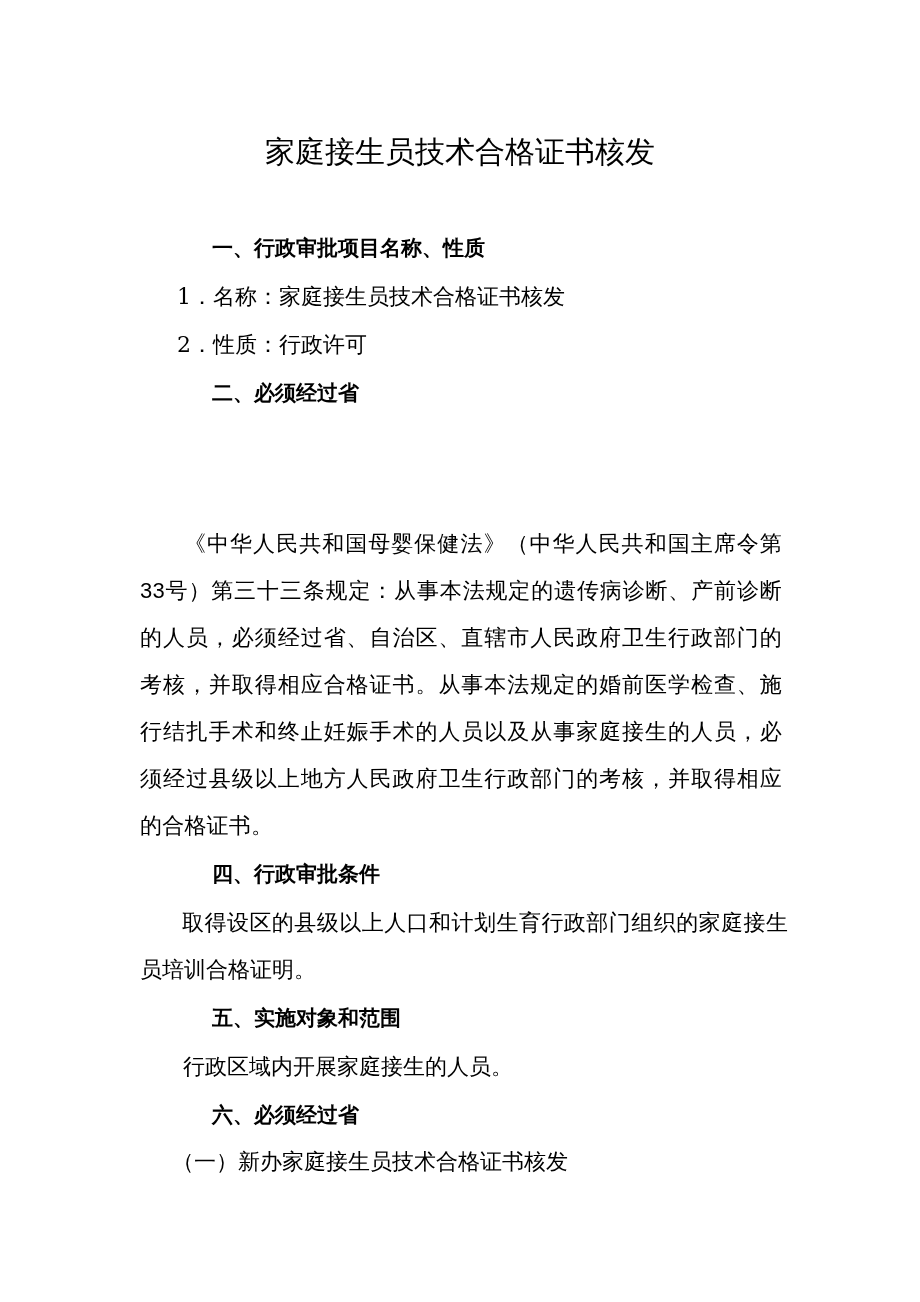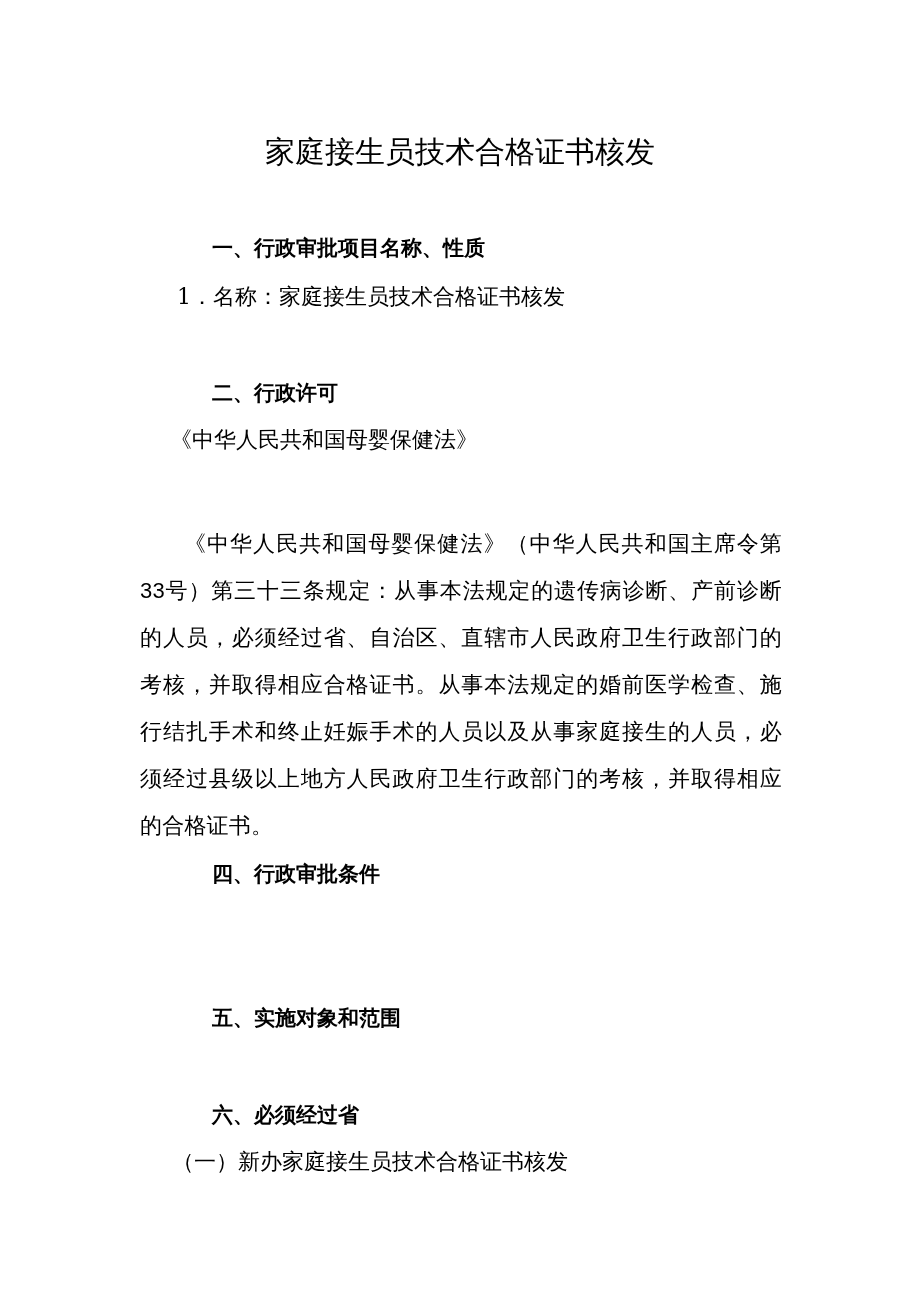--- a/index.html
+++ b/index.html
@@ -72,26 +72,28 @@
   </style>
 </head>
 <body>
 
 <div class="page">
 
   <div class="title">家庭接生员技术合格证书核发</div>
 
   <div class="line heading" style="top:217px;">一、行政审批项目名称、性质</div>
   <div class="line body-text" style="top:266px; left:177px;text-align:right;">1．名称：家庭接生员技术合格证书核发</div>
+  <div class="line body-text" style="top:314px; left:177px;">2．性质：行政许可</div>
 
-  <div class="line heading" style="top:362px;">二、行政许可</div>
-  <div class="line body-text" style="top:409px; left:170px;">《中华人民共和国母婴保健法》</div>
+  <div class="line heading" style="top:362px;">二、必须经过省</div>
 
   <div class="para p3">《中华人民共和国母婴保健法》（中华人民共和国主席令第33号）第三十三条规定：从事本法规定的遗传病诊断、产前诊断的人员，必须经过省、自治区、直辖市人民政府卫生行政部门的考核，并取得相应合格证书。从事本法规定的婚前医学检查、施行结扎手术和终止妊娠手术的人员以及从事家庭接生的人员，必须经过县级以上地方人民政府卫生行政部门的考核，并取得相应的合格证书。</div>
 
   <div class="line heading" style="top:843px;">四、行政审批条件</div>
+  <div class="para p4">取得设区的县级以上人口和计划生育行政部门组织的家庭接生员培训合格证明。</div>
 
   <div class="line heading" style="top:987px;">五、实施对象和范围</div>
+  <div class="line body-text" style="top:1036px; left:183px;">行政区域内开展家庭接生的人员。</div>
 
   <div class="line heading" style="top:1084px;">六、必须经过省</div>
   <div class="line body-text" style="top:1131px; left:172px;">（一）新办家庭接生员技术合格证书核发</div>
 
 </div>
 
 </body></html>

